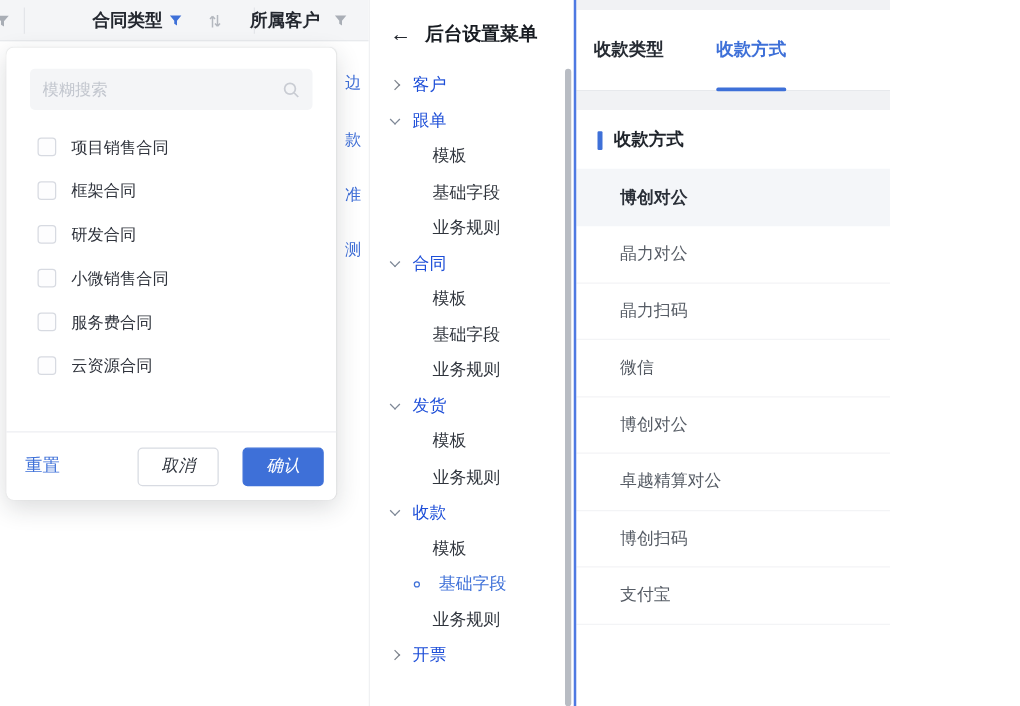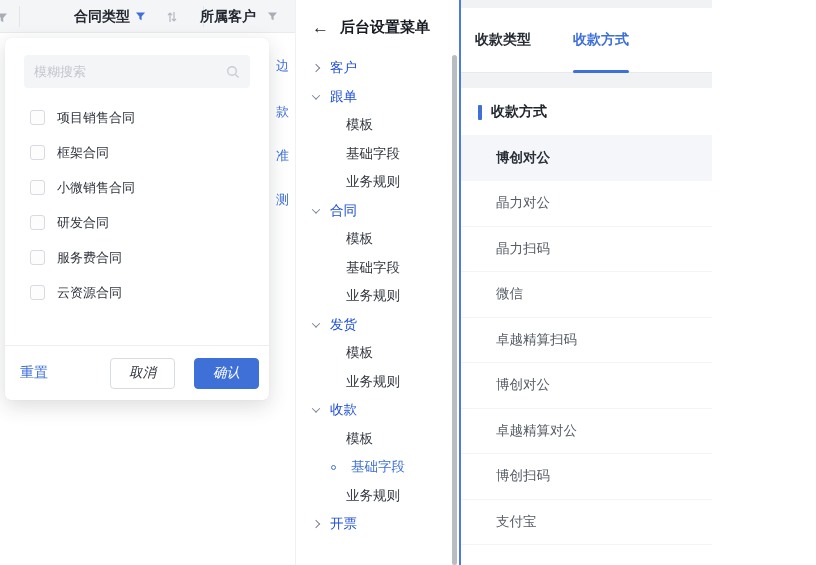--- a/index.html
+++ b/index.html
@@ -141,25 +141,25 @@
         <div class="opt">
           <span class="cb"></span>
           <span class="opt-label">项目销售合同</span>
         </div>
         <div class="opt">
           <span class="cb"></span>
           <span class="opt-label">框架合同</span>
         </div>
         <div class="opt">
           <span class="cb"></span>
+          <span class="opt-label">研发合同</span>
+        </div>
+        <div class="opt">
+          <span class="cb"></span>
           <span class="opt-label">小微销售合同</span>
-        </div>
-        <div class="opt">
-          <span class="cb"></span>
-          <span class="opt-label">研发合同</span>
         </div>
         <div class="opt">
           <span class="cb"></span>
           <span class="opt-label">服务费合同</span>
         </div>
         <div class="opt">
           <span class="cb"></span>
           <span class="opt-label">云资源合同</span>
         </div>
       </div>
@@ -256,23 +256,20 @@
           <div class="trow2">
             <span>晶力对公</span>
           </div>
           <div class="trow2">
             <span>晶力扫码</span>
           </div>
           <div class="trow2">
             <span>微信</span>
           </div>
           <div class="trow2">
-            <span>卓越精算扫码</span>
-          </div>
-          <div class="trow2">
             <span>博创对公</span>
           </div>
           <div class="trow2">
             <span>卓越精算对公</span>
           </div>
           <div class="trow2">
             <span>博创扫码</span>
           </div>
           <div class="trow2">
             <span>支付宝</span>

